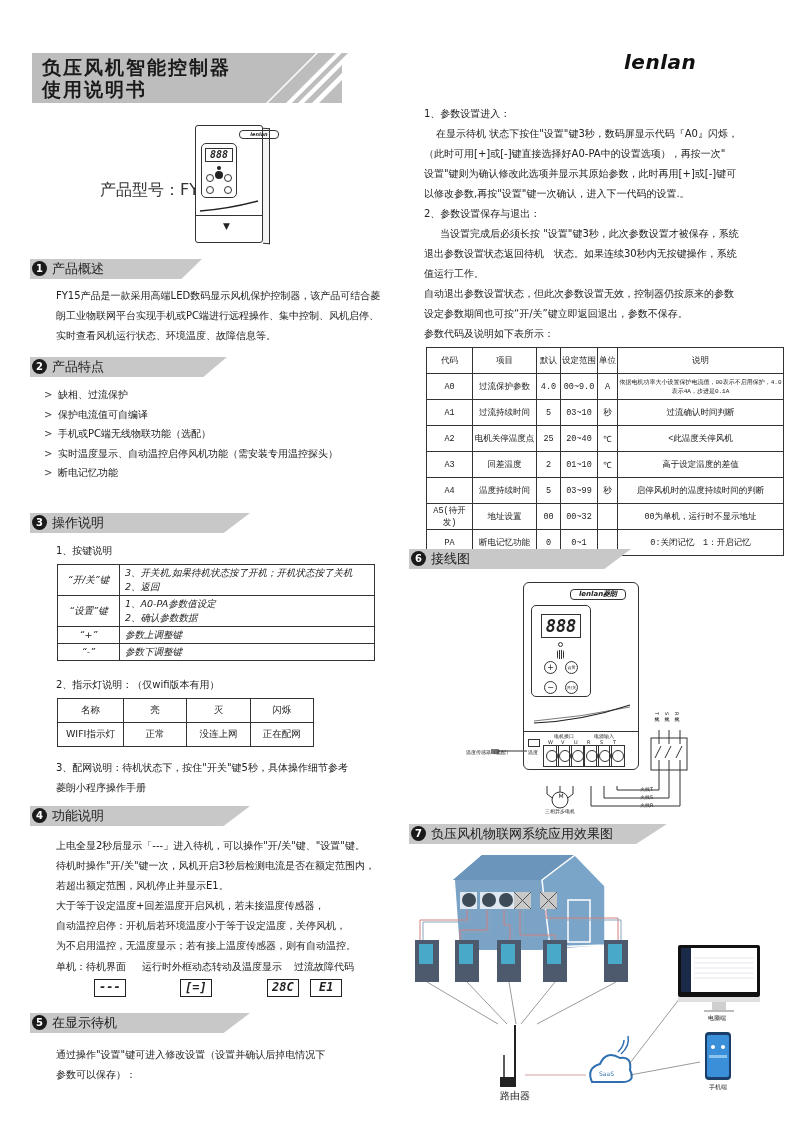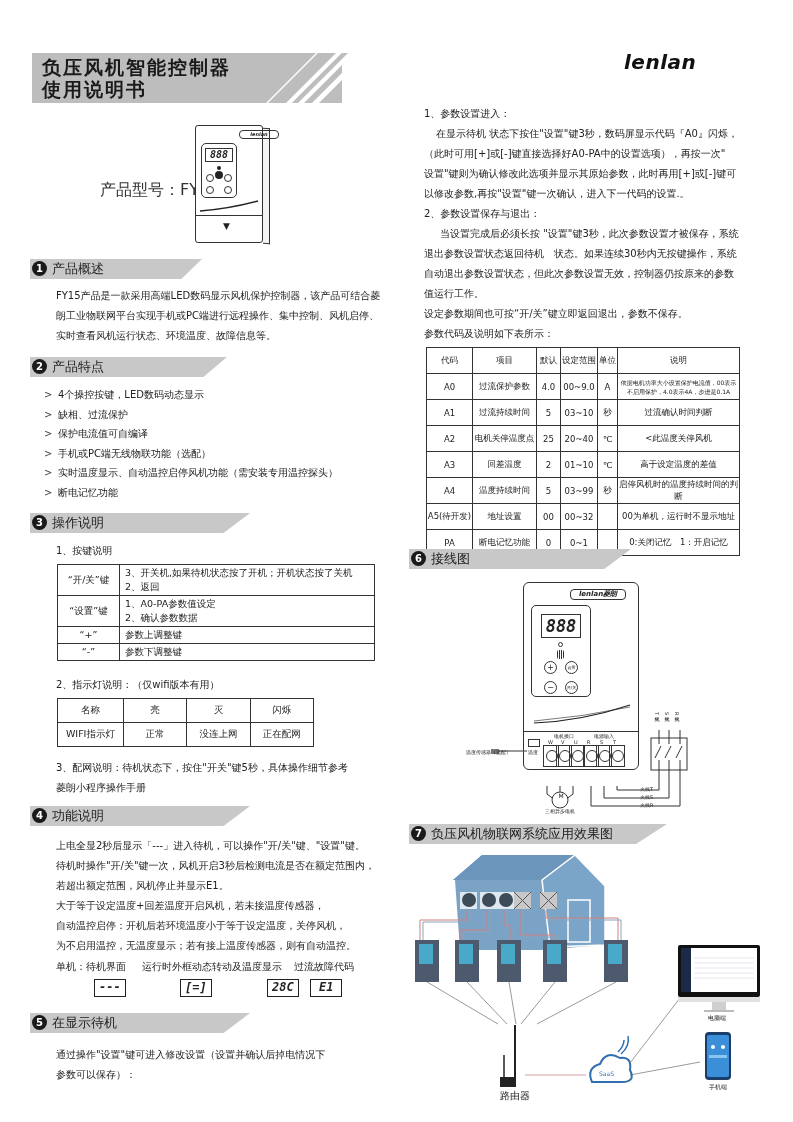--- a/index.html
+++ b/index.html
@@ -101,36 +101,35 @@
   <div class="lbl">产品概述</div>
 </div>
 <div class="abs para" style="left:56px;top:286px;width:330px;">FY15产品是一款采用高端LED数码显示风机保护控制器，该产品可结合菱朗工业物联网平台实现手机或PC端进行远程操作、集中控制、风机启停、实时查看风机运行状态、环境温度、故障信息等。</div>
 
 <div class="abs sec" style="left:30px;top:357px;width:197px;">
   <div class="bg"></div>
   <div class="num">2</div>
   <div class="lbl">产品特点</div>
 </div>
 <div class="abs" style="left:44px;top:385px;width:340px;">
-  <div class="bul"><span class="arr">&gt;</span><span>4个操控按键，LED数码动态显示</span></div>
   <div class="bul"><span class="arr">&gt;</span><span>缺相、过流保护</span></div>
   <div class="bul"><span class="arr">&gt;</span><span>保护电流值可自编译</span></div>
   <div class="bul"><span class="arr">&gt;</span><span>手机或PC端无线物联功能（选配）</span></div>
   <div class="bul"><span class="arr">&gt;</span><span>实时温度显示、自动温控启停风机功能（需安装专用温控探头）</span></div>
   <div class="bul"><span class="arr">&gt;</span><span>断电记忆功能</span></div>
 </div>
 
 <div class="abs sec" style="left:30px;top:513px;width:220px;">
   <div class="bg"></div>
   <div class="num">3</div>
   <div class="lbl">操作说明</div>
 </div>
 <div class="abs para" style="left:56px;top:541px;">1、按键说明</div>
 
-<table class="abs keys-table" style="left:57px;top:564px;width:318px;">
+<table class="abs keys-table" style="left:57px;top:564px;width:318px;font-style:italic;">
   <tbody>
       <tr>
     <td class="k">“开/关”键</td>
     <td>
           <div>3、开关机,如果待机状态按了开机；开机状态按了关机</div>
           <div>2、返回</div>
         </td>
   </tr>
   <tr>
     <td class="k">“设置”键</td>
@@ -201,27 +200,27 @@
 
 <div class="abs" style="left:424px;top:104px;width:350px;">
   <div class="para">1、参数设置进入：</div>
   <div class="para" style="text-indent:12px;">在显示待机 状态下按住"设置"键3秒，数码屏显示代码『A0』闪烁，</div>
   <div class="para">（此时可用[+]或[-]键直接选择好A0-PA中的设置选项），再按一次"</div>
   <div class="para">设置"键则为确认修改此选项并显示其原始参数，此时再用[+]或[-]键可</div>
   <div class="para">以修改参数,再按"设置"键一次确认，进入下一代码的设置.。</div>
   <div class="para">2、参数设置保存与退出：</div>
   <div class="para" style="text-indent:16px;">当设置完成后必须长按 "设置"键3秒，此次参数设置才被保存，系统</div>
   <div class="para">退出参数设置状态返回待机　状态。如果连续30秒内无按键操作，系统</div>
+  <div class="para">值运行工作。</div>
   <div class="para">自动退出参数设置状态，但此次参数设置无效，控制器仍按原来的参数</div>
-  <div class="para">值运行工作。</div>
   <div class="para">设定参数期间也可按“开/关”键立即返回退出，参数不保存。</div>
   <div class="para">参数代码及说明如下表所示：</div>
 </div>
 
-<table class="abs param-table" style="left:426px;top:347px;width:314px;">
+<table class="abs param-table" style="left:426px;top:347px;width:358px;font-family:Liberation Mono, monospace;">
   <tbody>
       <tr>
     <td style="width:46px;height:22px;">代码</td>
     <td style="width:64px;">项目</td>
     <td style="width:24px;">默认</td>
     <td style="width:37px;">设定范围</td>
     <td style="width:20px;">单位</td>
     <td>说明</td>
   </tr>
   <tr>

